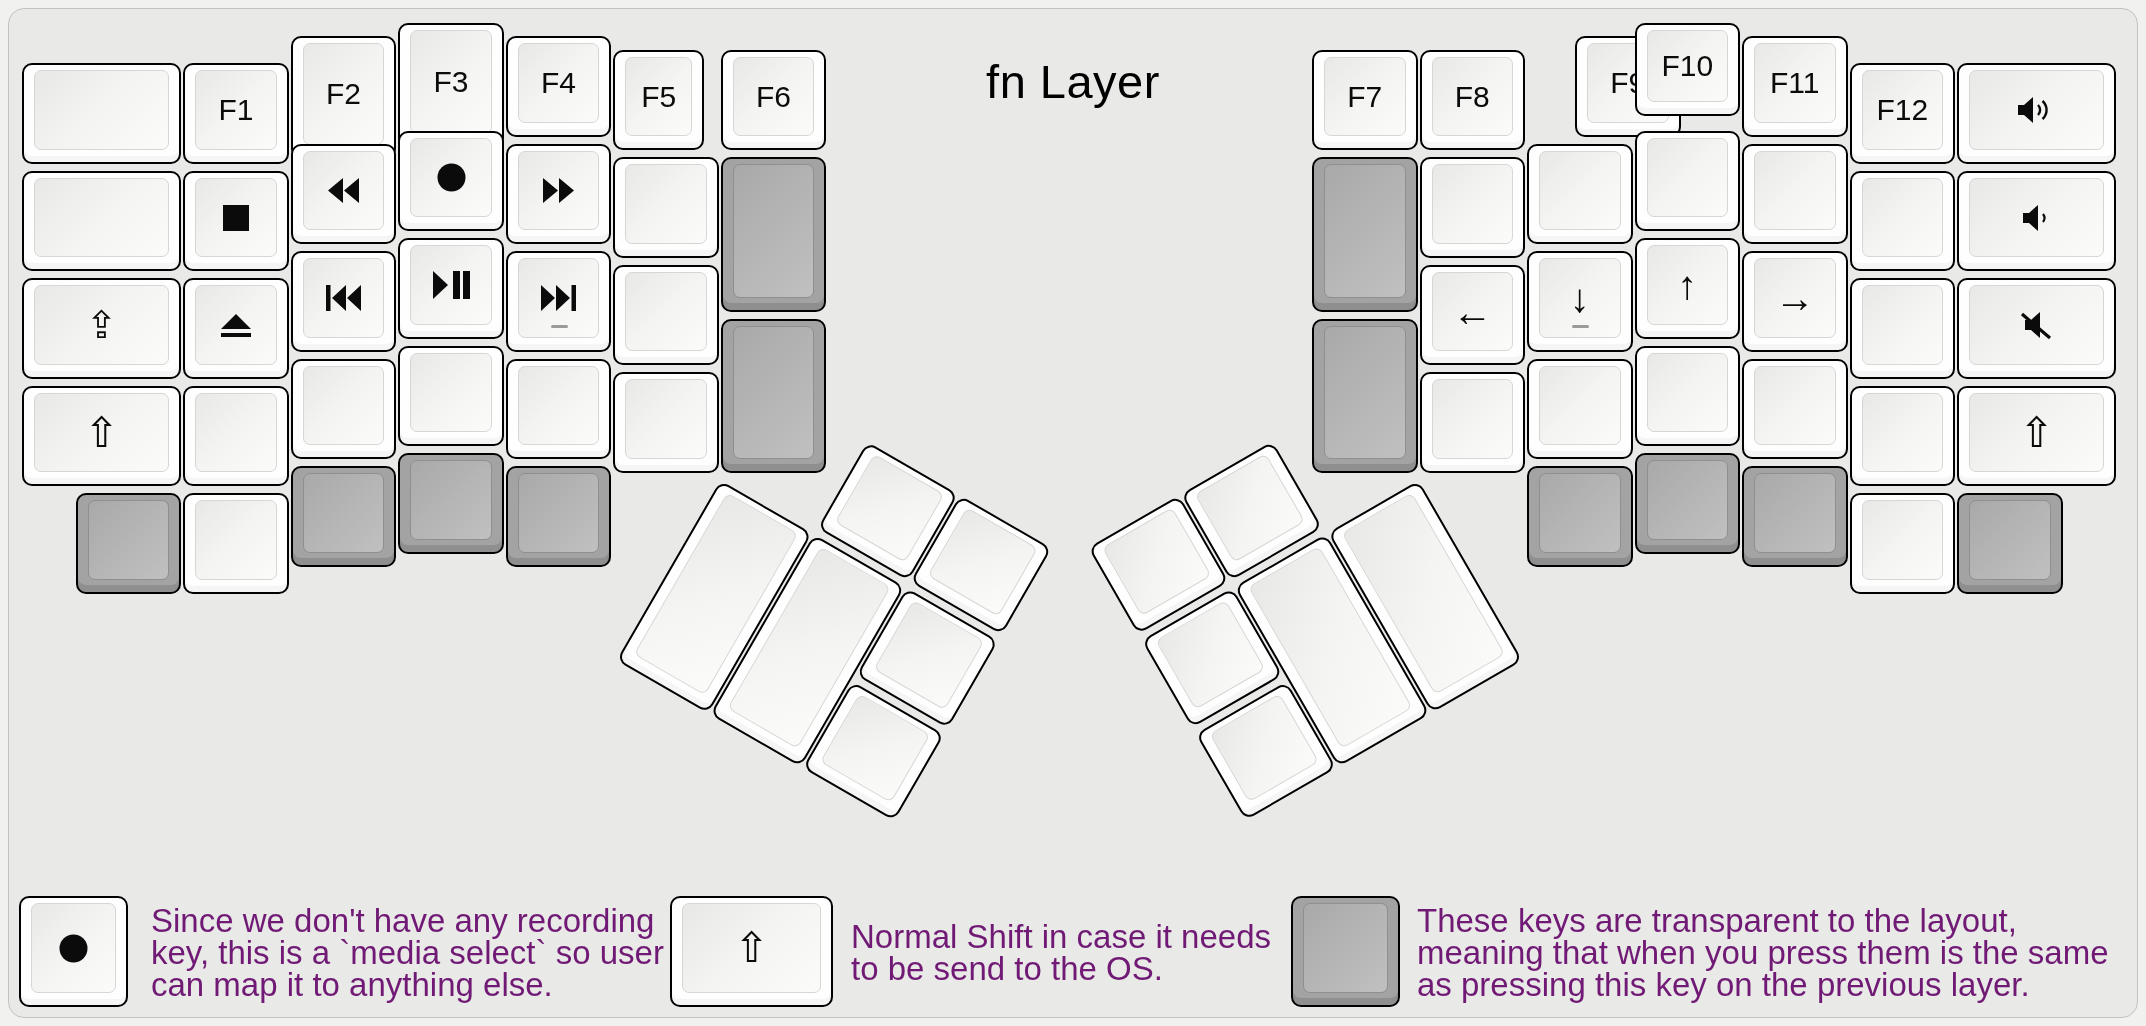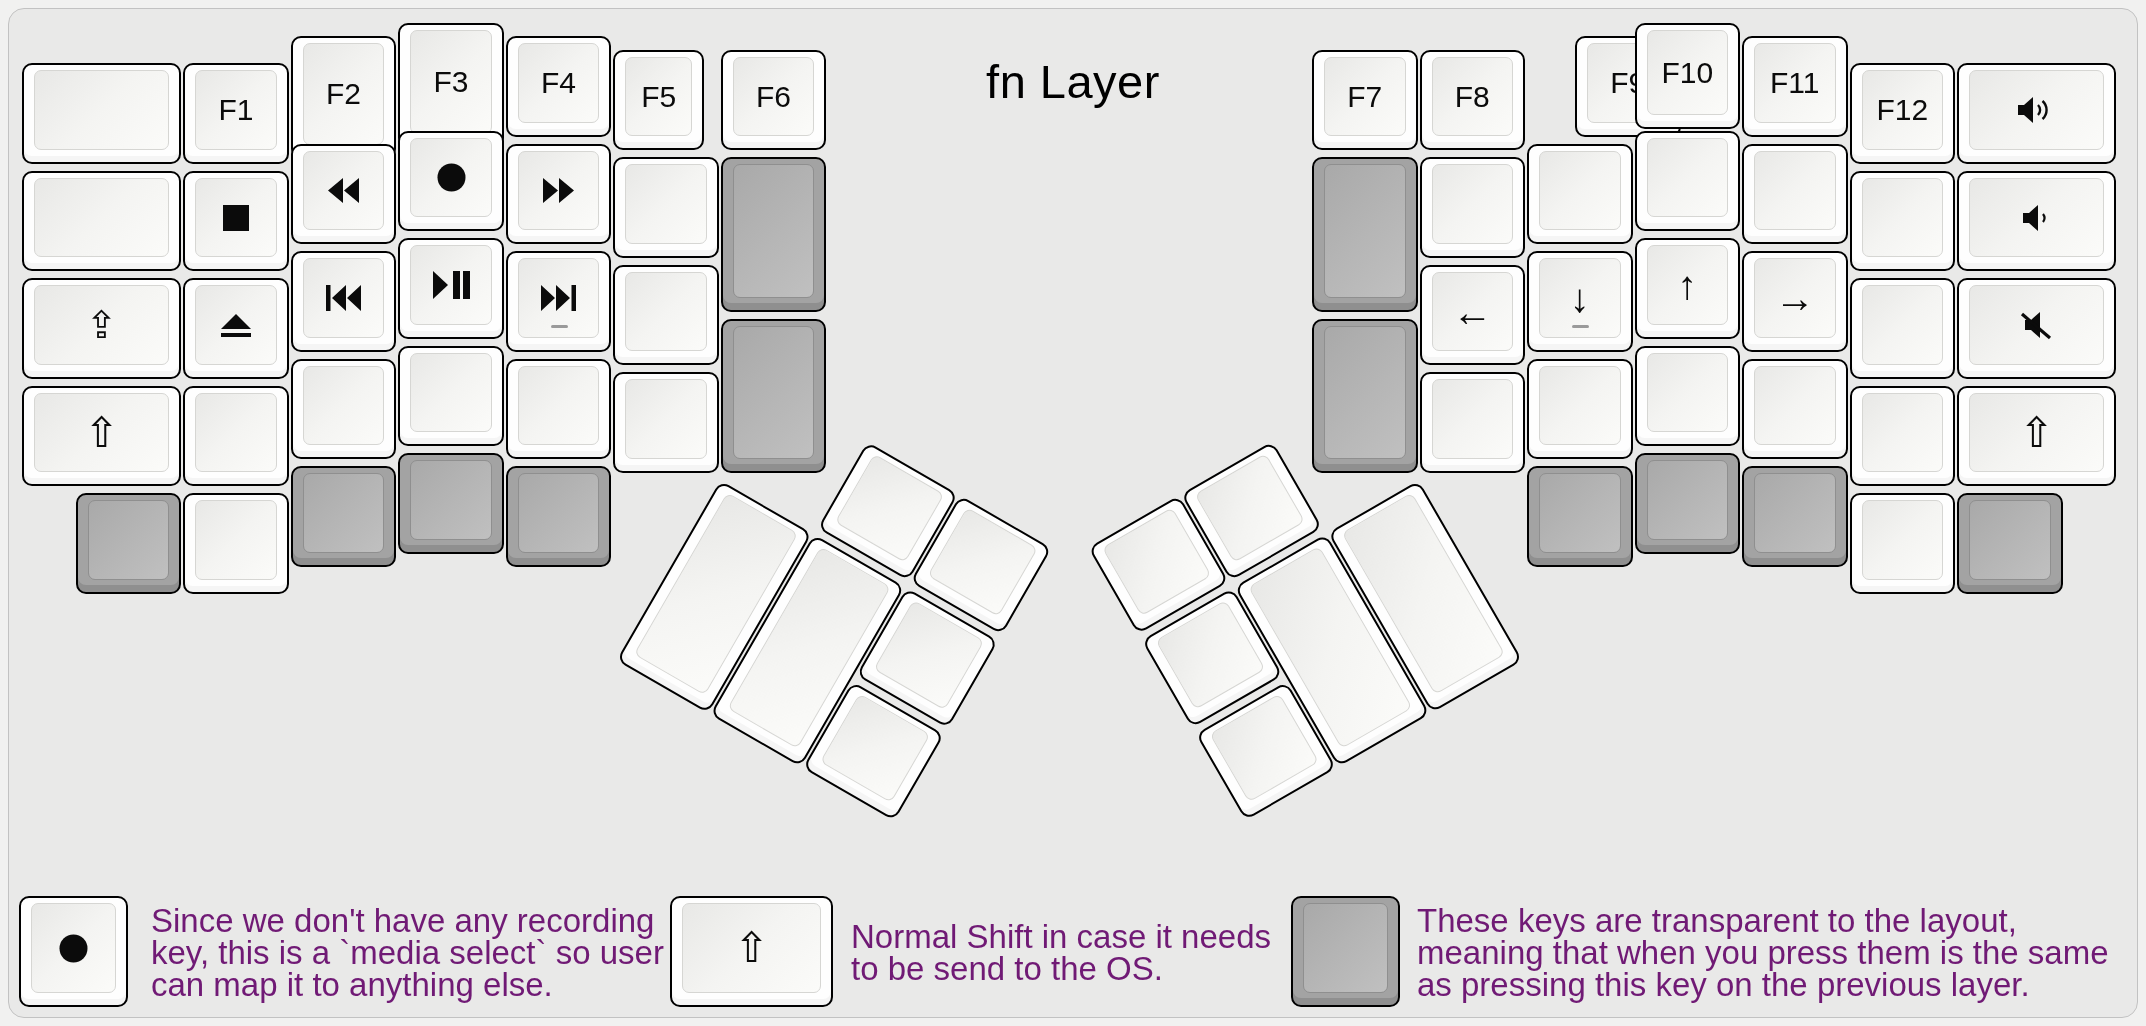--- a/index.html
+++ b/index.html
@@ -264,21 +264,21 @@
     </div>
     <div class="key white" style="left: 1527px; top: 251.438px; width: 105.5px; height: 100.5px;">
       <div class="surface">
         <span class="glyph-arrow">↓</span>
         <div class="homing"></div>
       </div>
     </div>
     <div class="key white" style="left: 1527px; top: 358.938px; width: 105.5px; height: 100.5px;">
       <div class="surface"></div>
     </div>
-    <div class="key white" style="left: 1634.5px; top: 23px; width: 105.5px; height: 106px;">
+    <div class="key white" style="left: 1634.5px; top: 23px; width: 105.5px; height: 93px;">
       <div class="surface">
         <span class="flabel">F10</span>
       </div>
     </div>
     <div class="key white" style="left: 1634.5px; top: 130.5px; width: 105.5px; height: 100.5px;">
       <div class="surface"></div>
     </div>
     <div class="key white" style="left: 1634.5px; top: 238px; width: 105.5px; height: 100.5px;">
       <div class="surface">
         <span class="glyph-arrow">↑</span>

